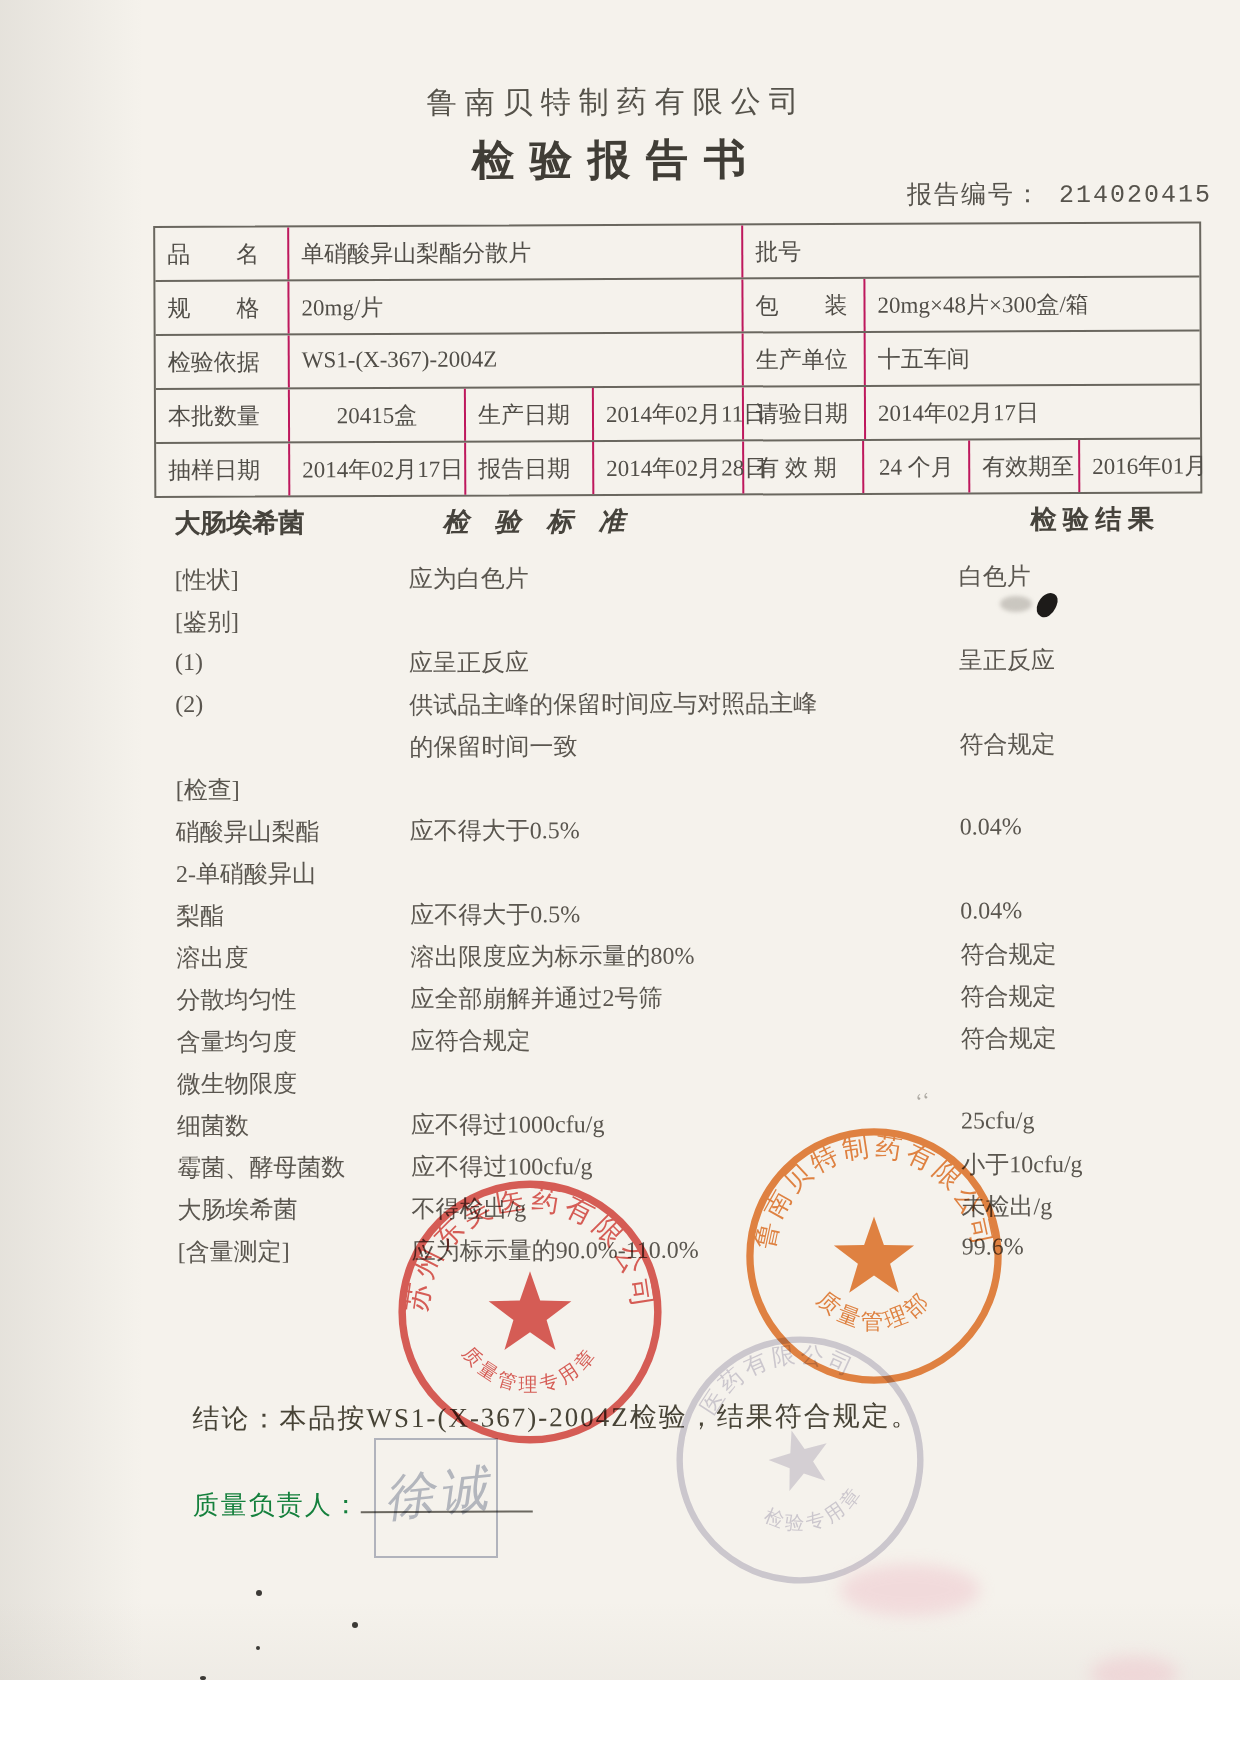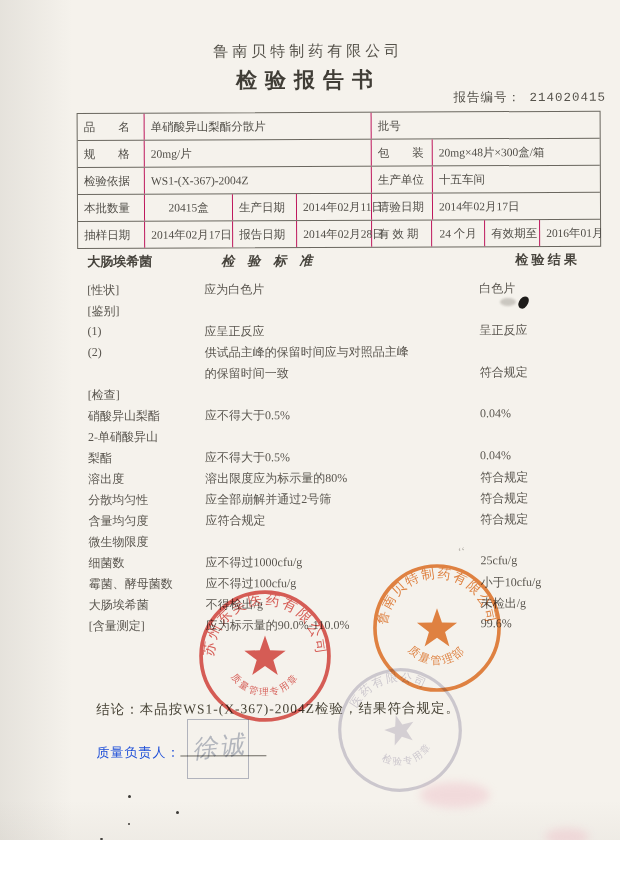--- a/index.html
+++ b/index.html
@@ -32,21 +32,21 @@
   .sp-head{position:absolute;top:0;font-size:13px;font-weight:bold;color:#46433c;white-space:nowrap;}
   .sp-h-item{left:88px;}
   .sp-h-std{left:222px;font-style:italic;}
   .sp-h-res{left:516px;}
   .spec-row{position:absolute;left:0;width:620px;height:21px;font-size:12px;color:#5a564f;}
   .sp-item{position:absolute;left:88px;white-space:nowrap;}
   .sp-std{position:absolute;left:205px;white-space:nowrap;}
   .sp-res{position:absolute;left:480px;white-space:nowrap;}
 
   .conclusion{position:absolute;left:95px;top:700px;font-size:13.5px;color:#474336;letter-spacing:1px;white-space:nowrap;}
-  .qa-line{position:absolute;left:95px;top:742px;font-size:13px;color:#1d4ed8;letter-spacing:1px;}
+  .qa-line{position:absolute;left:95px;top:742px;font-size:13px;color:#15803d;letter-spacing:1px;}
   .sig-underline{display:inline-block;width:86px;border-bottom:1px solid #6b6860;height:13px;}
 
   .stamp{position:absolute;mix-blend-mode:multiply;}
   .stamp text{letter-spacing:3px;}
   .stamp-red{left:197px;top:588px;width:136px;height:136px;opacity:.85;}
   .stamp-orange{left:371px;top:562px;width:132px;height:132px;opacity:.88;}
   .stamp-faint{left:336px;top:666px;width:128px;height:128px;opacity:.38;transform:rotate(-16deg);}
 
   .sig-seal{position:absolute;left:187px;top:719px;width:60px;height:58px;
     border:1px solid rgba(125,135,160,.55);mix-blend-mode:multiply;}

